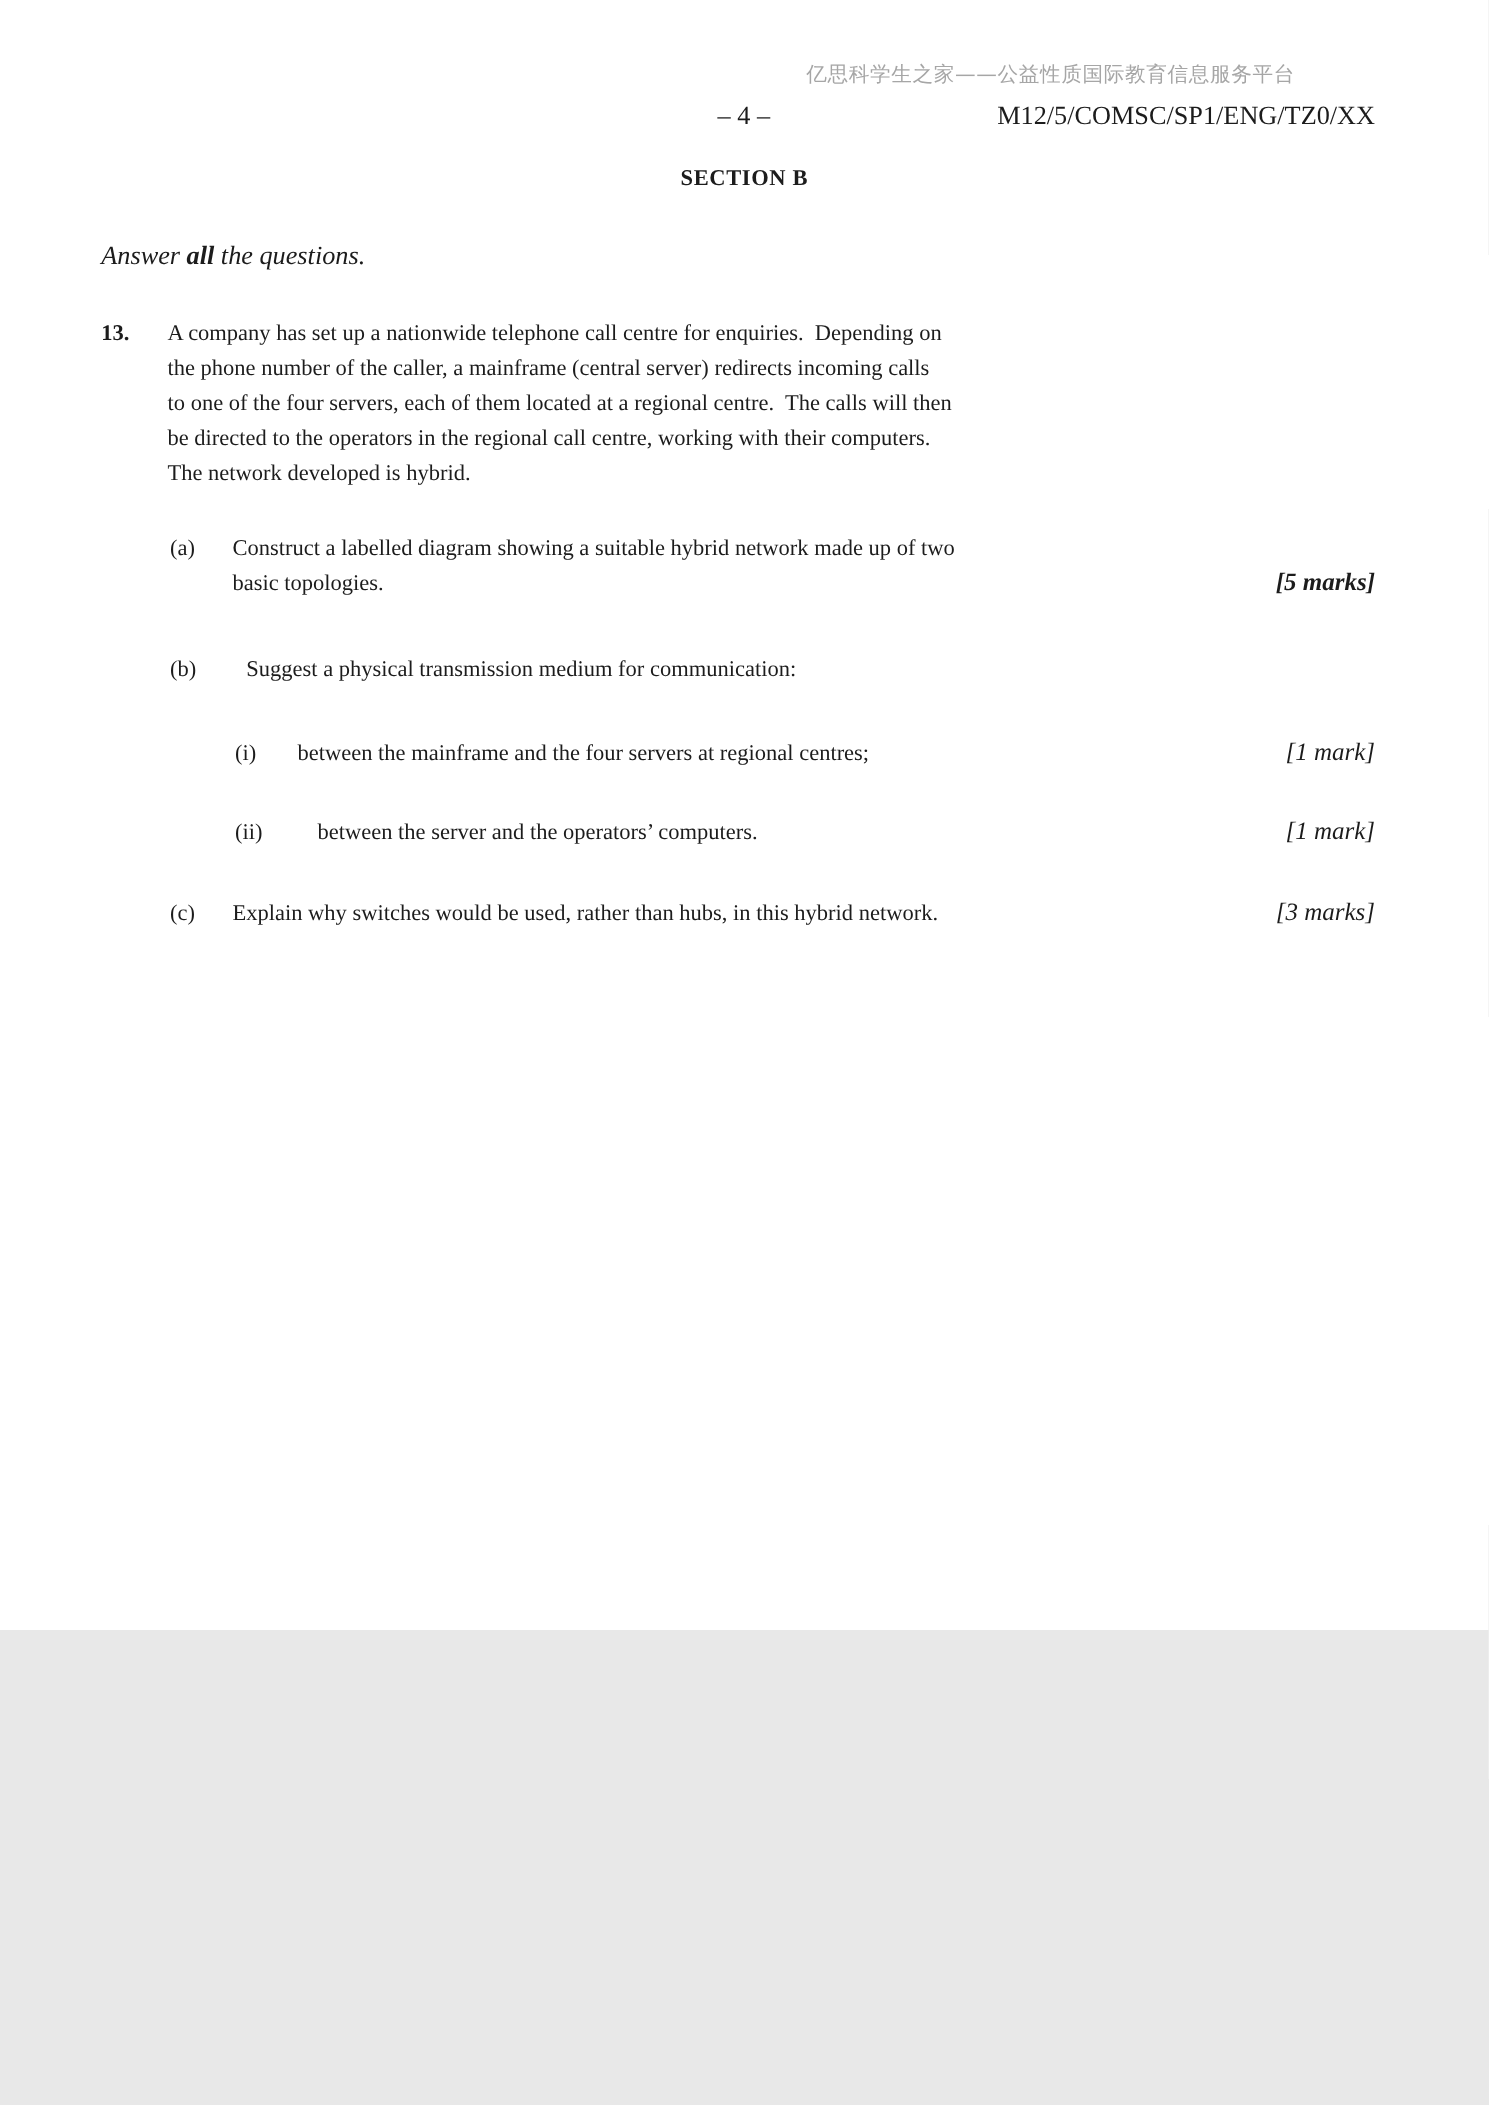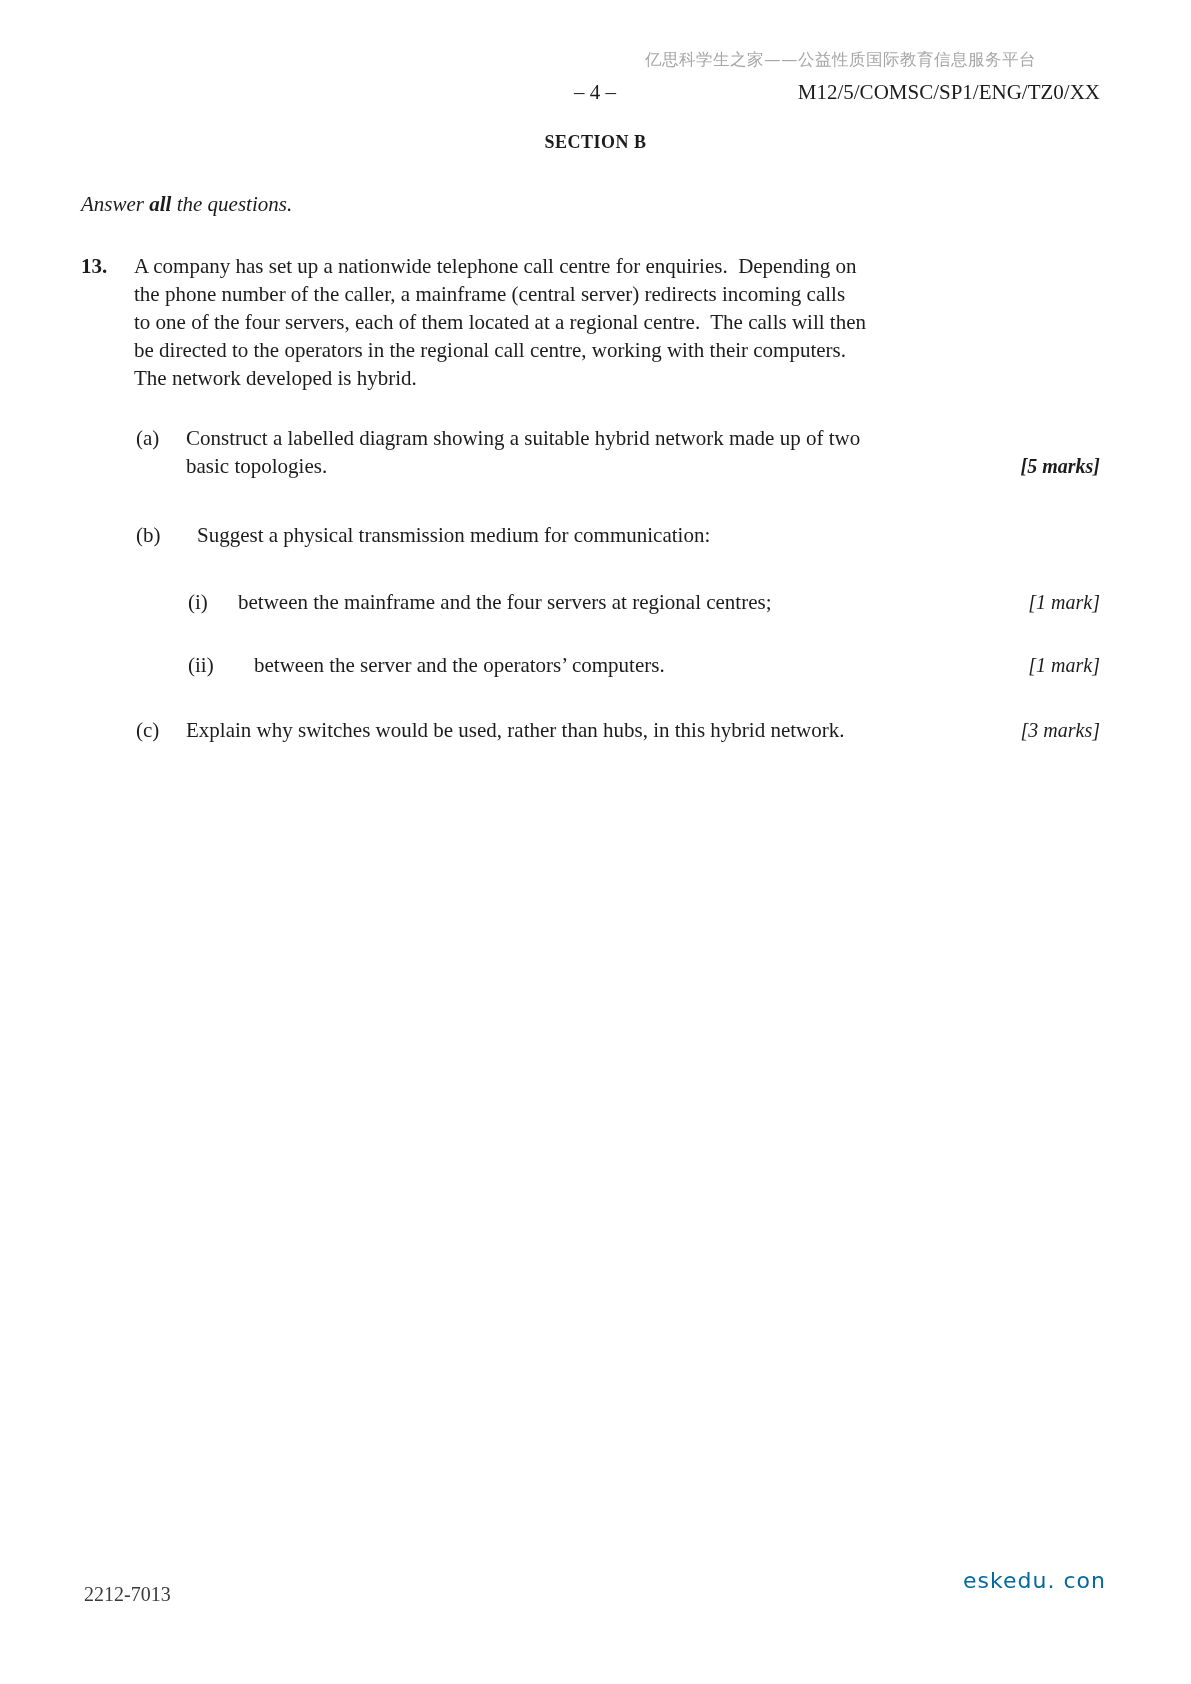--- a/index.html
+++ b/index.html
@@ -1,26 +1,26 @@
 <!DOCTYPE html>
 <html><head>
 <meta charset="utf-8">
 <style>
   html,body { margin:0; padding:0; background:#e8e8e8; }
   .page {
     position:relative;
-    width:1191px; height:1684px;
+    width:1191px; height:1304px;
     margin:0 auto;
     background:#ffffff;
     font-family:"Liberation Serif", serif;
     color:#1c1c1c;
     overflow:hidden;
   }
   .abs { position:absolute; }
-  .body-text { font-size:21px; line-height:28px; white-space:pre; }
+  .body-text { font-size:18px; line-height:28px; white-space:pre; }
   .wm-top {
     font-family:"DejaVu Sans", sans-serif;
     font-size:16.5px; line-height:20px;
     color:#a6a6a6; letter-spacing:0.5px;
     white-space:pre;
   }
   .hdr { font-size:21px; line-height:26px; }
   .page-num { text-align:center; }
   .exam-code { text-align:center; }
   .section-title {

